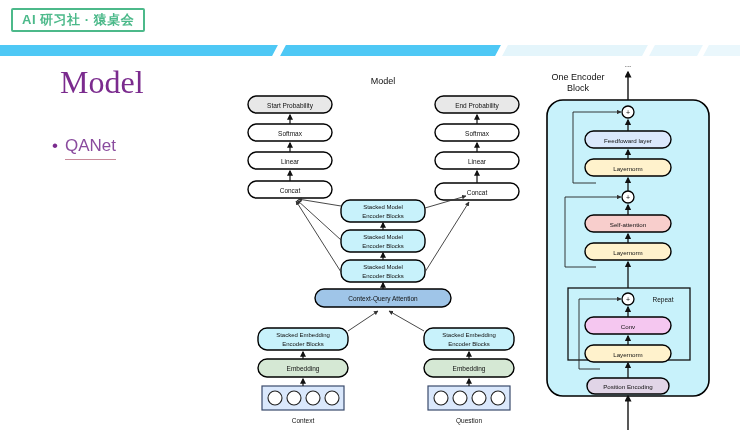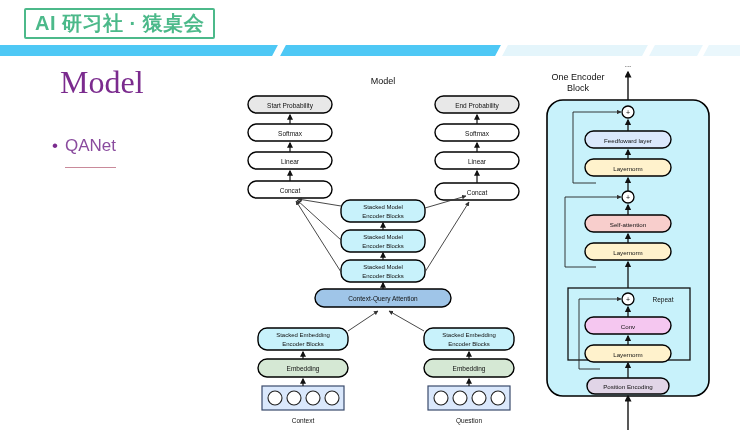--- a/index.html
+++ b/index.html
@@ -3,24 +3,24 @@
 <meta charset="utf-8">
 <style>
   html,body{margin:0;padding:0;}
   body{
     width:740px;height:430px;overflow:hidden;background:#ffffff;
     font-family:"Liberation Sans", sans-serif;
     position:relative;
   }
   
   .brand-box{
-    position:absolute;left:24px;top:8px;
+    position:absolute;left:11px;top:8px;
     border:2px solid #4cb98a;border-radius:2px;
     padding:3px 9px 4px 9px;
-    color:#4cb98a;font-size:20px;font-weight:bold;
+    color:#4cb98a;font-size:13px;font-weight:bold;
     letter-spacing:.5px;line-height:1;
     white-space:nowrap;
   }
   .stripe-band{
     position:absolute;left:0;top:45px;width:740px;height:11px;overflow:hidden;
   }
   .stripe{
     position:absolute;top:0;height:11px;
     transform:skewX(-28deg);
   }
@@ -32,21 +32,21 @@
   }
   .bullet-row{
     position:absolute;left:52px;top:136px;
     display:flex;align-items:flex-start;gap:7px;
   }
   .bullet-dot{
     color:#7b2b8e;font-size:17px;line-height:19px;
   }
   .bullet-text{
     font-size:17px;color:#8a4b9e;line-height:19px;
-    border-bottom:1px solid #c98a9a;padding-bottom:12px;
+    border-bottom:1px solid #c98a9a;padding-bottom:4px;
   }
   
   #diagram{position:absolute;left:0;top:0;width:740px;height:430px;}
   .lbl{
     font-family:"Liberation Sans", sans-serif;
     fill:#111;
   }
 </style>
 </head>
 <body>

